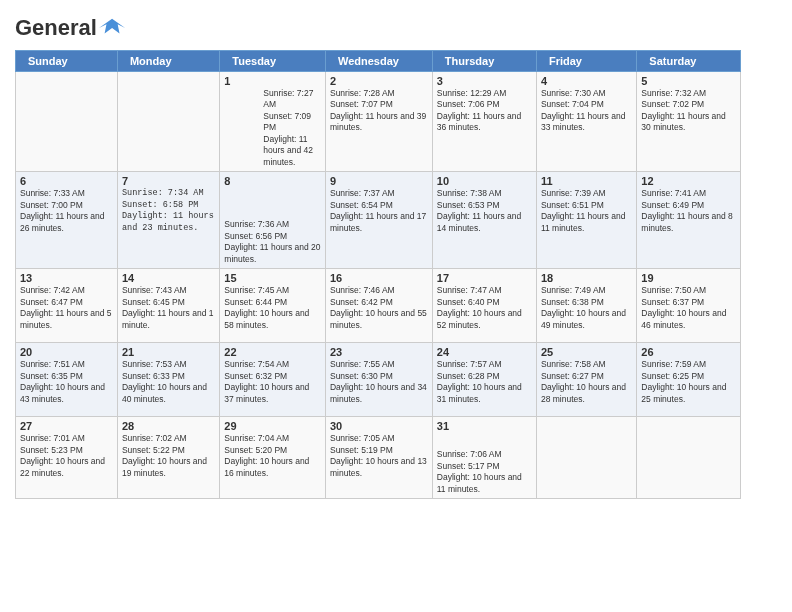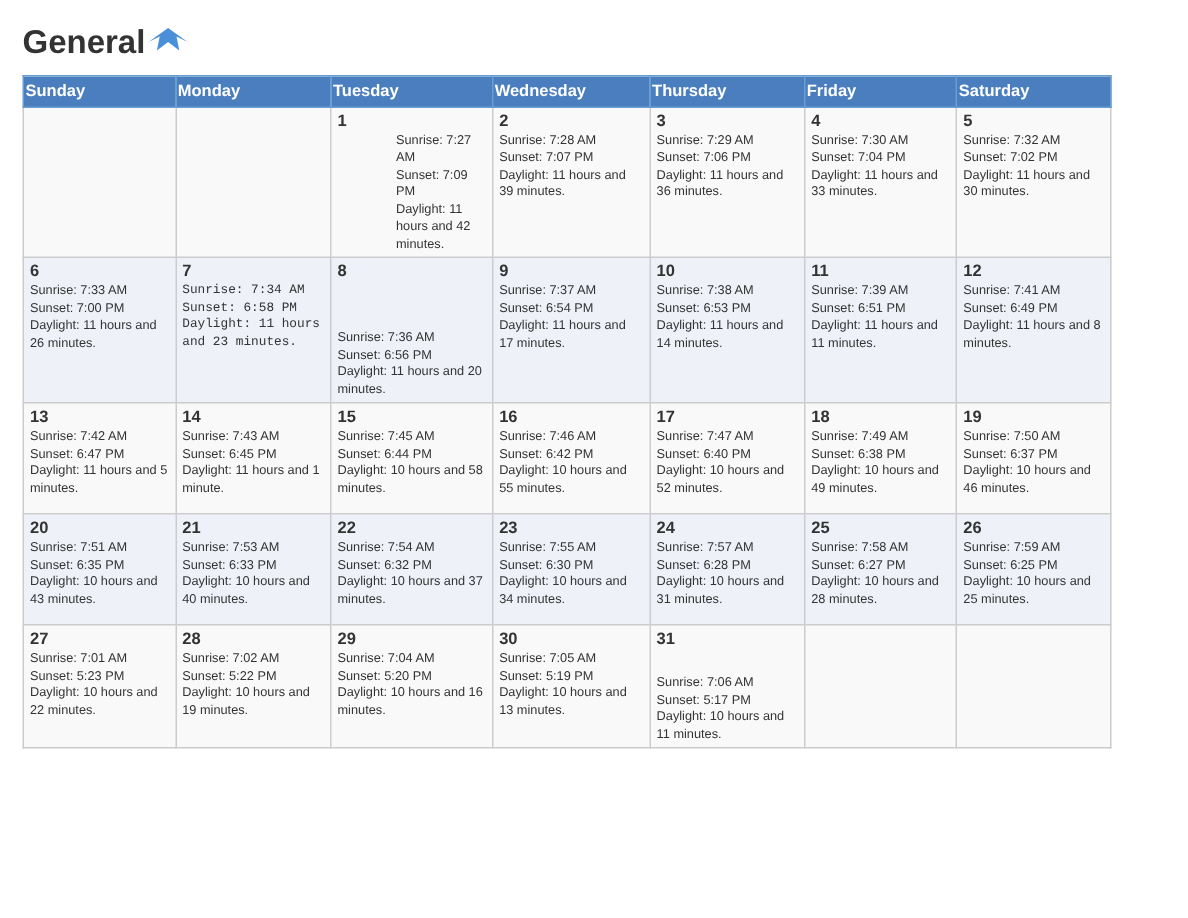--- a/index.html
+++ b/index.html
@@ -45,21 +45,21 @@
     }
     table {
       width: 100%;
       border-collapse: collapse;
     }
     thead tr th {
       background-color: #4a7ebf;
       color: #fff;
       font-size: 11px;
       font-weight: bold;
-      padding: 4px 1px;
+      padding: 4px 12px;
       text-align: left;
       border: 1px solid #6a9ed0;
     }
     tbody tr td {
       border: 1px solid #ccc;
       vertical-align: top;
       padding: 3px 4px;
       font-size: 9px;
       color: #333;
       width: 113px;
@@ -131,21 +131,21 @@
 Daylight: 11 hours and 42 minutes.</div>
           </td>
           <td>
             <span class="day-num">2</span>
             <div class="day-info" style="white-space: pre-line;">Sunrise: 7:28 AM
 Sunset: 7:07 PM
 Daylight: 11 hours and 39 minutes.</div>
           </td>
           <td>
             <span class="day-num">3</span>
-            <div class="day-info" style="white-space: pre-line;">Sunrise: 7:29 AM
+            <div class="day-info" style="white-space: pre-line;">Sunrise: 12:29 AM
 Sunset: 7:06 PM
 Daylight: 11 hours and 36 minutes.</div>
           </td>
           <td>
             <span class="day-num">4</span>
             <div class="day-info" style="white-space: pre-line;">Sunrise: 7:30 AM
 Sunset: 7:04 PM
 Daylight: 11 hours and 33 minutes.</div>
           </td>
           <td>

